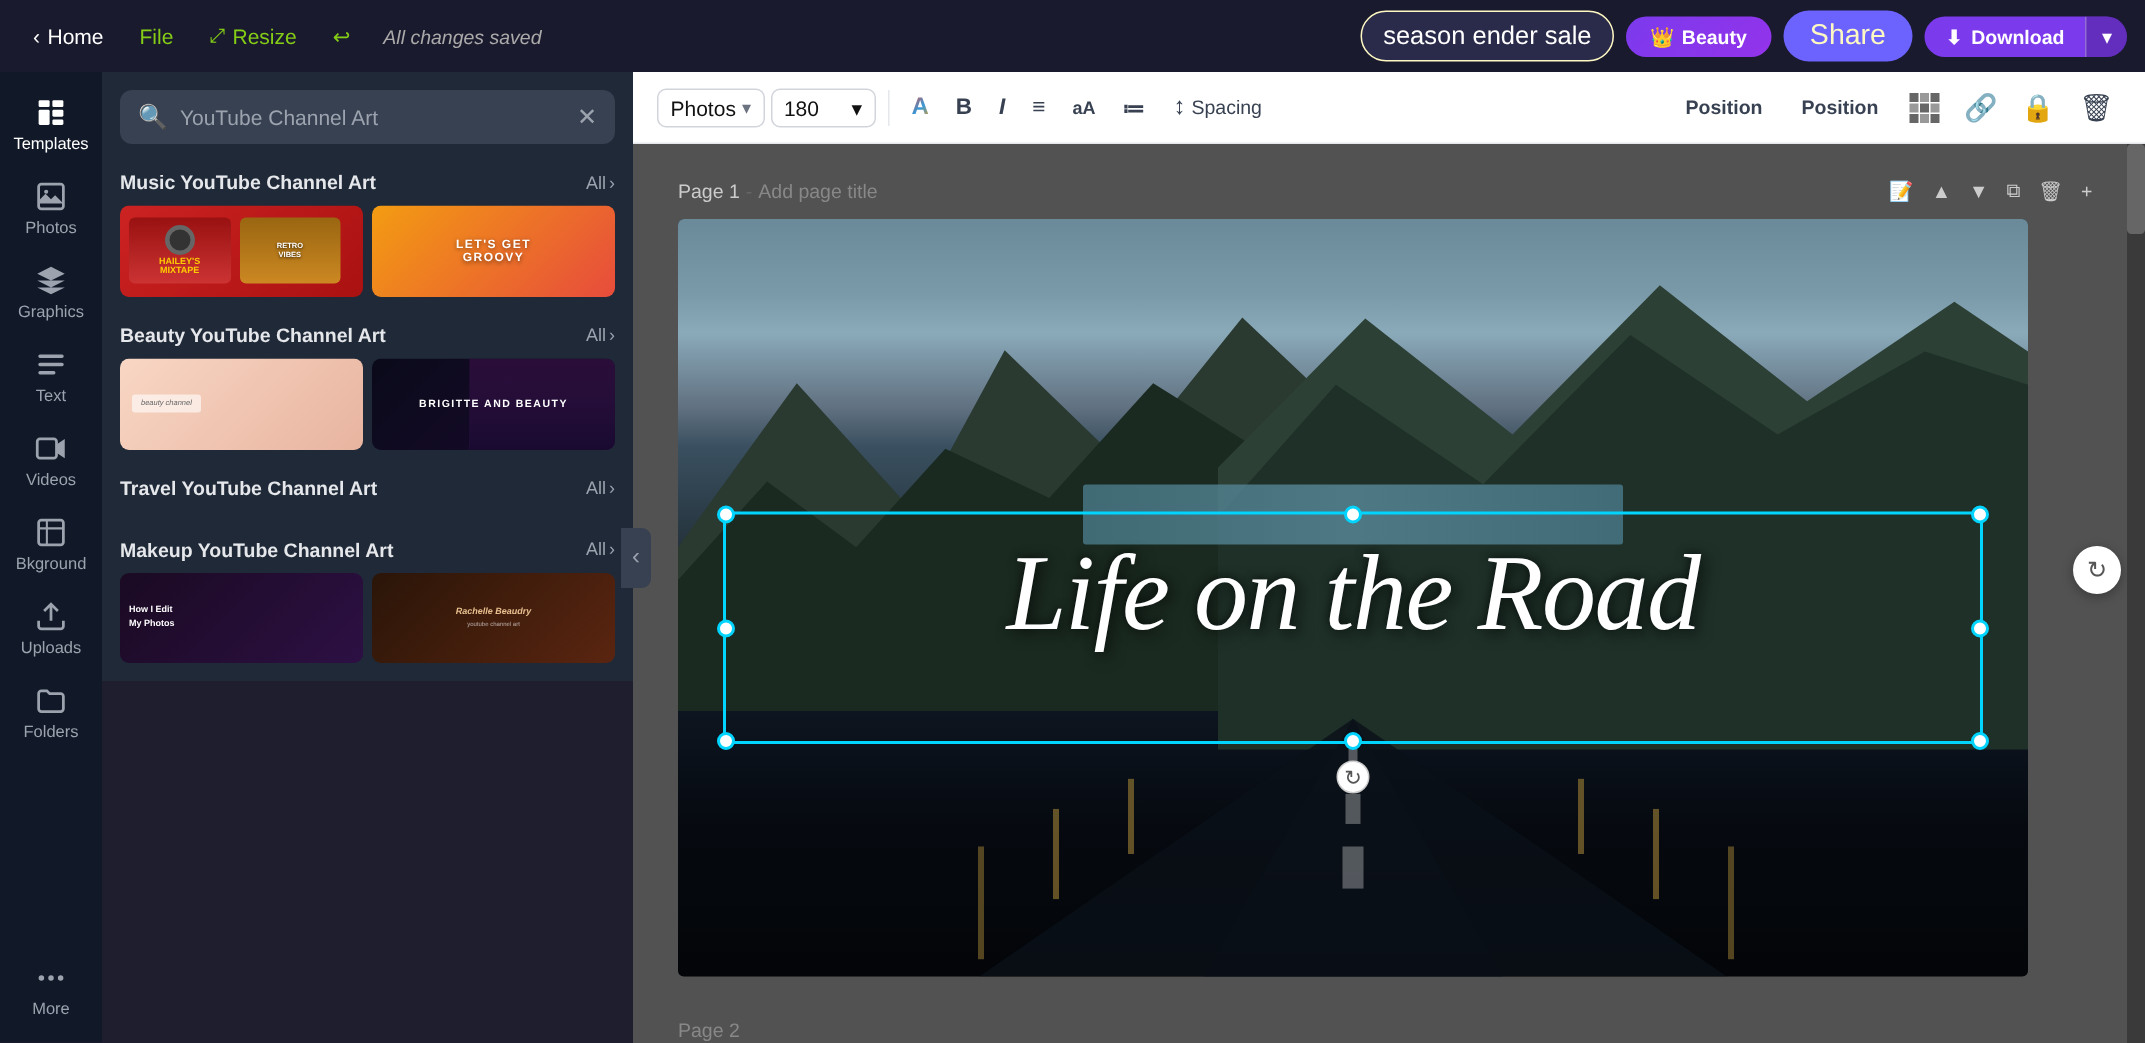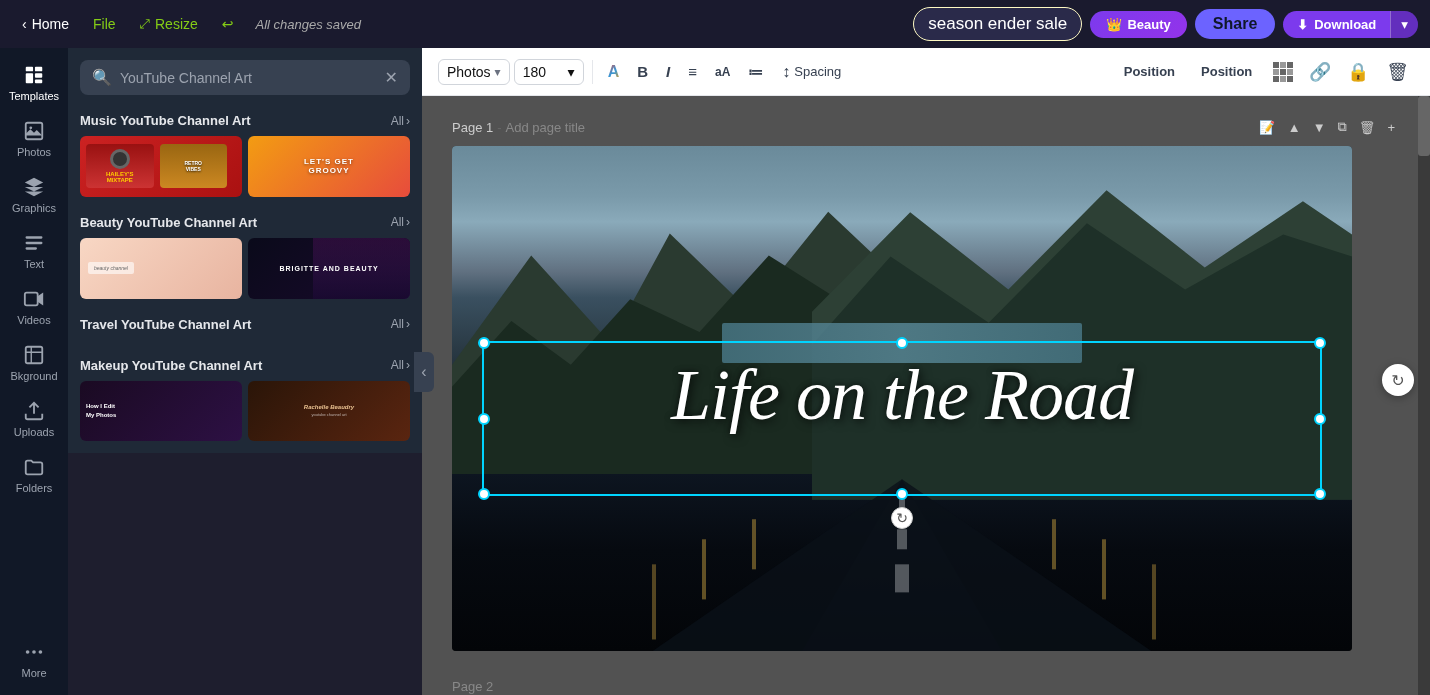--- a/index.html
+++ b/index.html
@@ -9,21 +9,21 @@
     .topbar {
       display: flex; align-items: center; background: #1a1a2e; height: 48px; padding: 0 12px; gap: 8px; flex-shrink: 0; z-index: 10;
     }
     .topbar-left { display: flex; align-items: center; gap: 4px; }
     .nav-btn { background: none; border: none; color: #84cc16; font-size: 14px; padding: 6px 10px; cursor: pointer; border-radius: 4px; display: flex; align-items: center; gap: 5px; white-space: nowrap; }
     .nav-btn.home { color: #fff; }
     .saved-text { color: #aaa; font-size: 13px; margin-left: 8px; font-style: italic; }
     .topbar-spacer { flex: 1; }
     .season-sale-btn { background: #2a2a4a; border: 1px solid #fef9c3; color: #fff; font-size: 17px; padding: 6px 14px; border-radius: 20px; cursor: pointer; white-space: nowrap; }
     .upgrade-btn { background: linear-gradient(135deg, #7c3aed, #9333ea); border: none; color: #fff; font-size: 13px; padding: 6px 16px; border-radius: 20px; cursor: pointer; display: flex; align-items: center; gap: 5px; font-weight: 600; }
-    .share-btn { background: #6c63ff; border: none; color: #0f172a; font-size: 16px; padding: 6px 18px; border-radius: 20px; cursor: pointer; font-weight: 700; }
+    .share-btn { background: #6c63ff; border: none; color: #fef9c3; font-size: 19px; padding: 6px 18px; border-radius: 20px; cursor: pointer; font-weight: 400; }
     .download-group { display: flex; align-items: center; background: #7c3aed; border-radius: 20px; overflow: hidden; }
     .download-btn { background: none; border: none; color: #fff; font-size: 13px; padding: 6px 14px; cursor: pointer; display: flex; align-items: center; gap: 6px; font-weight: 600; }
     .download-chevron { background: rgba(0,0,0,0.2); border: none; color: #fff; padding: 6px 10px; cursor: pointer; border-left: 1px solid rgba(255,255,255,0.3); }
 
     
     .main-area { display: flex; flex: 1; overflow: hidden; }
 
     
     .sidebar { width: 68px; background: #111827; display: flex; flex-direction: column; align-items: center; padding: 8px 0; gap: 2px; flex-shrink: 0; }
     .sidebar-item { display: flex; flex-direction: column; align-items: center; padding: 8px 4px; cursor: pointer; border-radius: 8px; width: 60px; color: #9ca3af; font-size: 11px; gap: 4px; }

